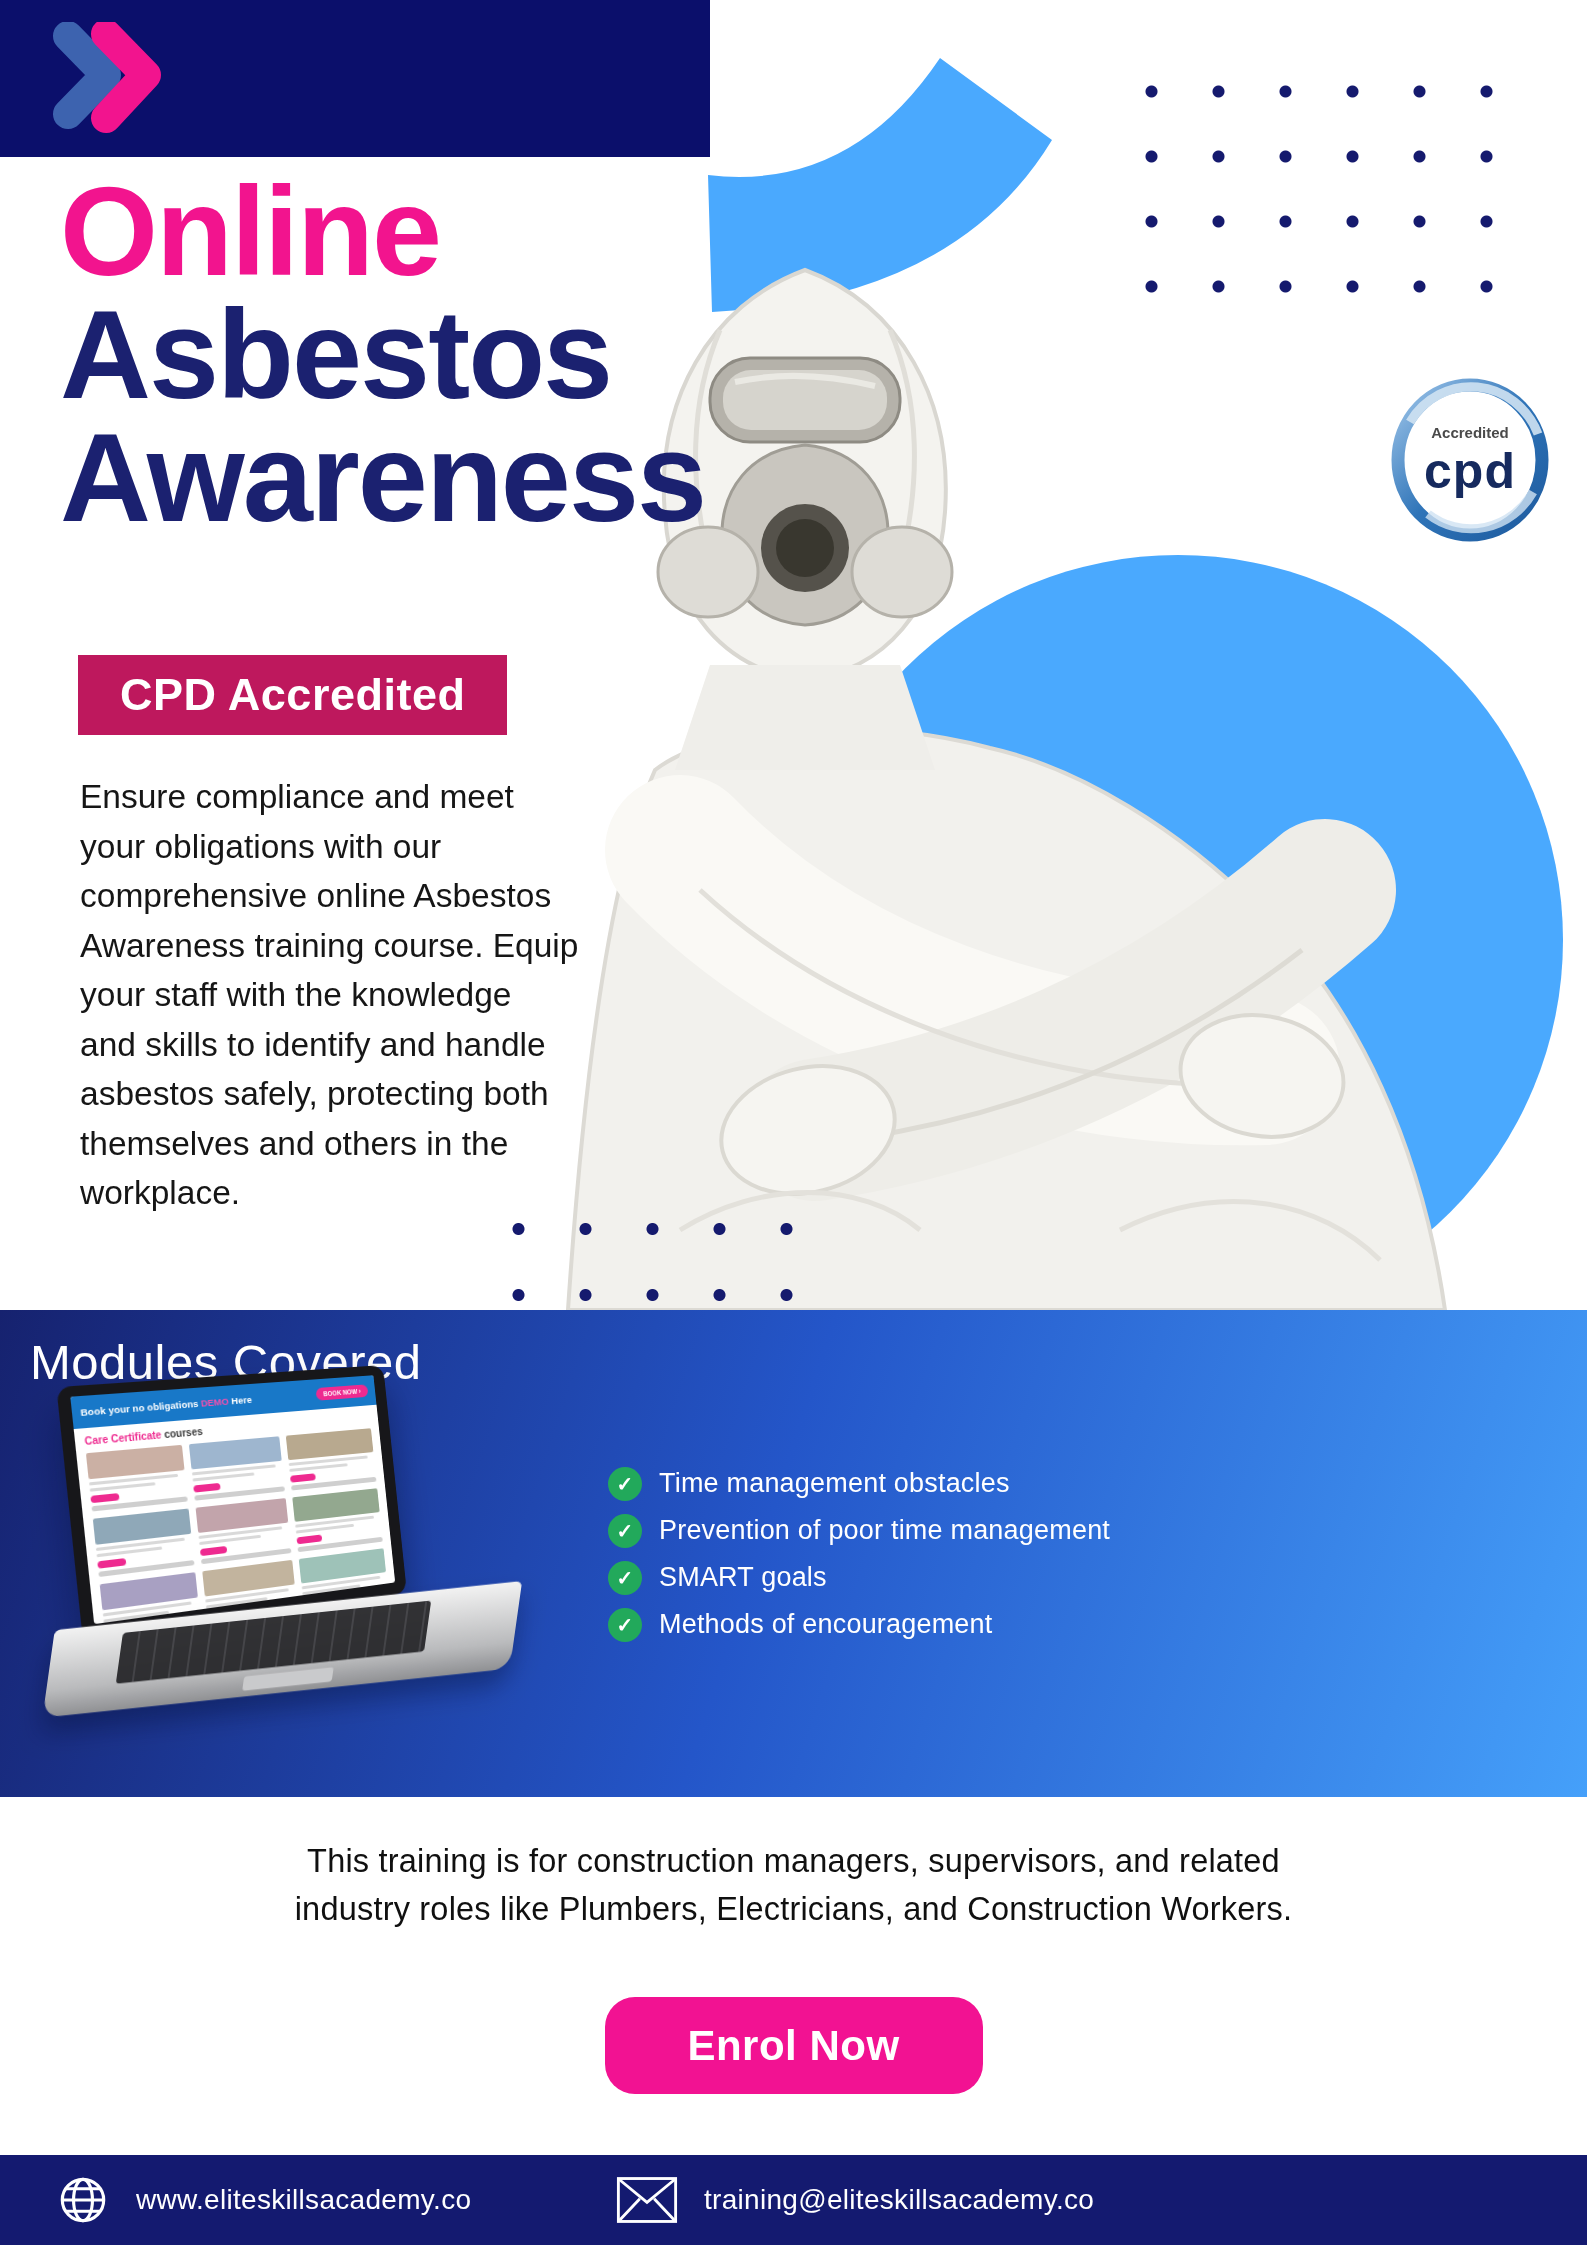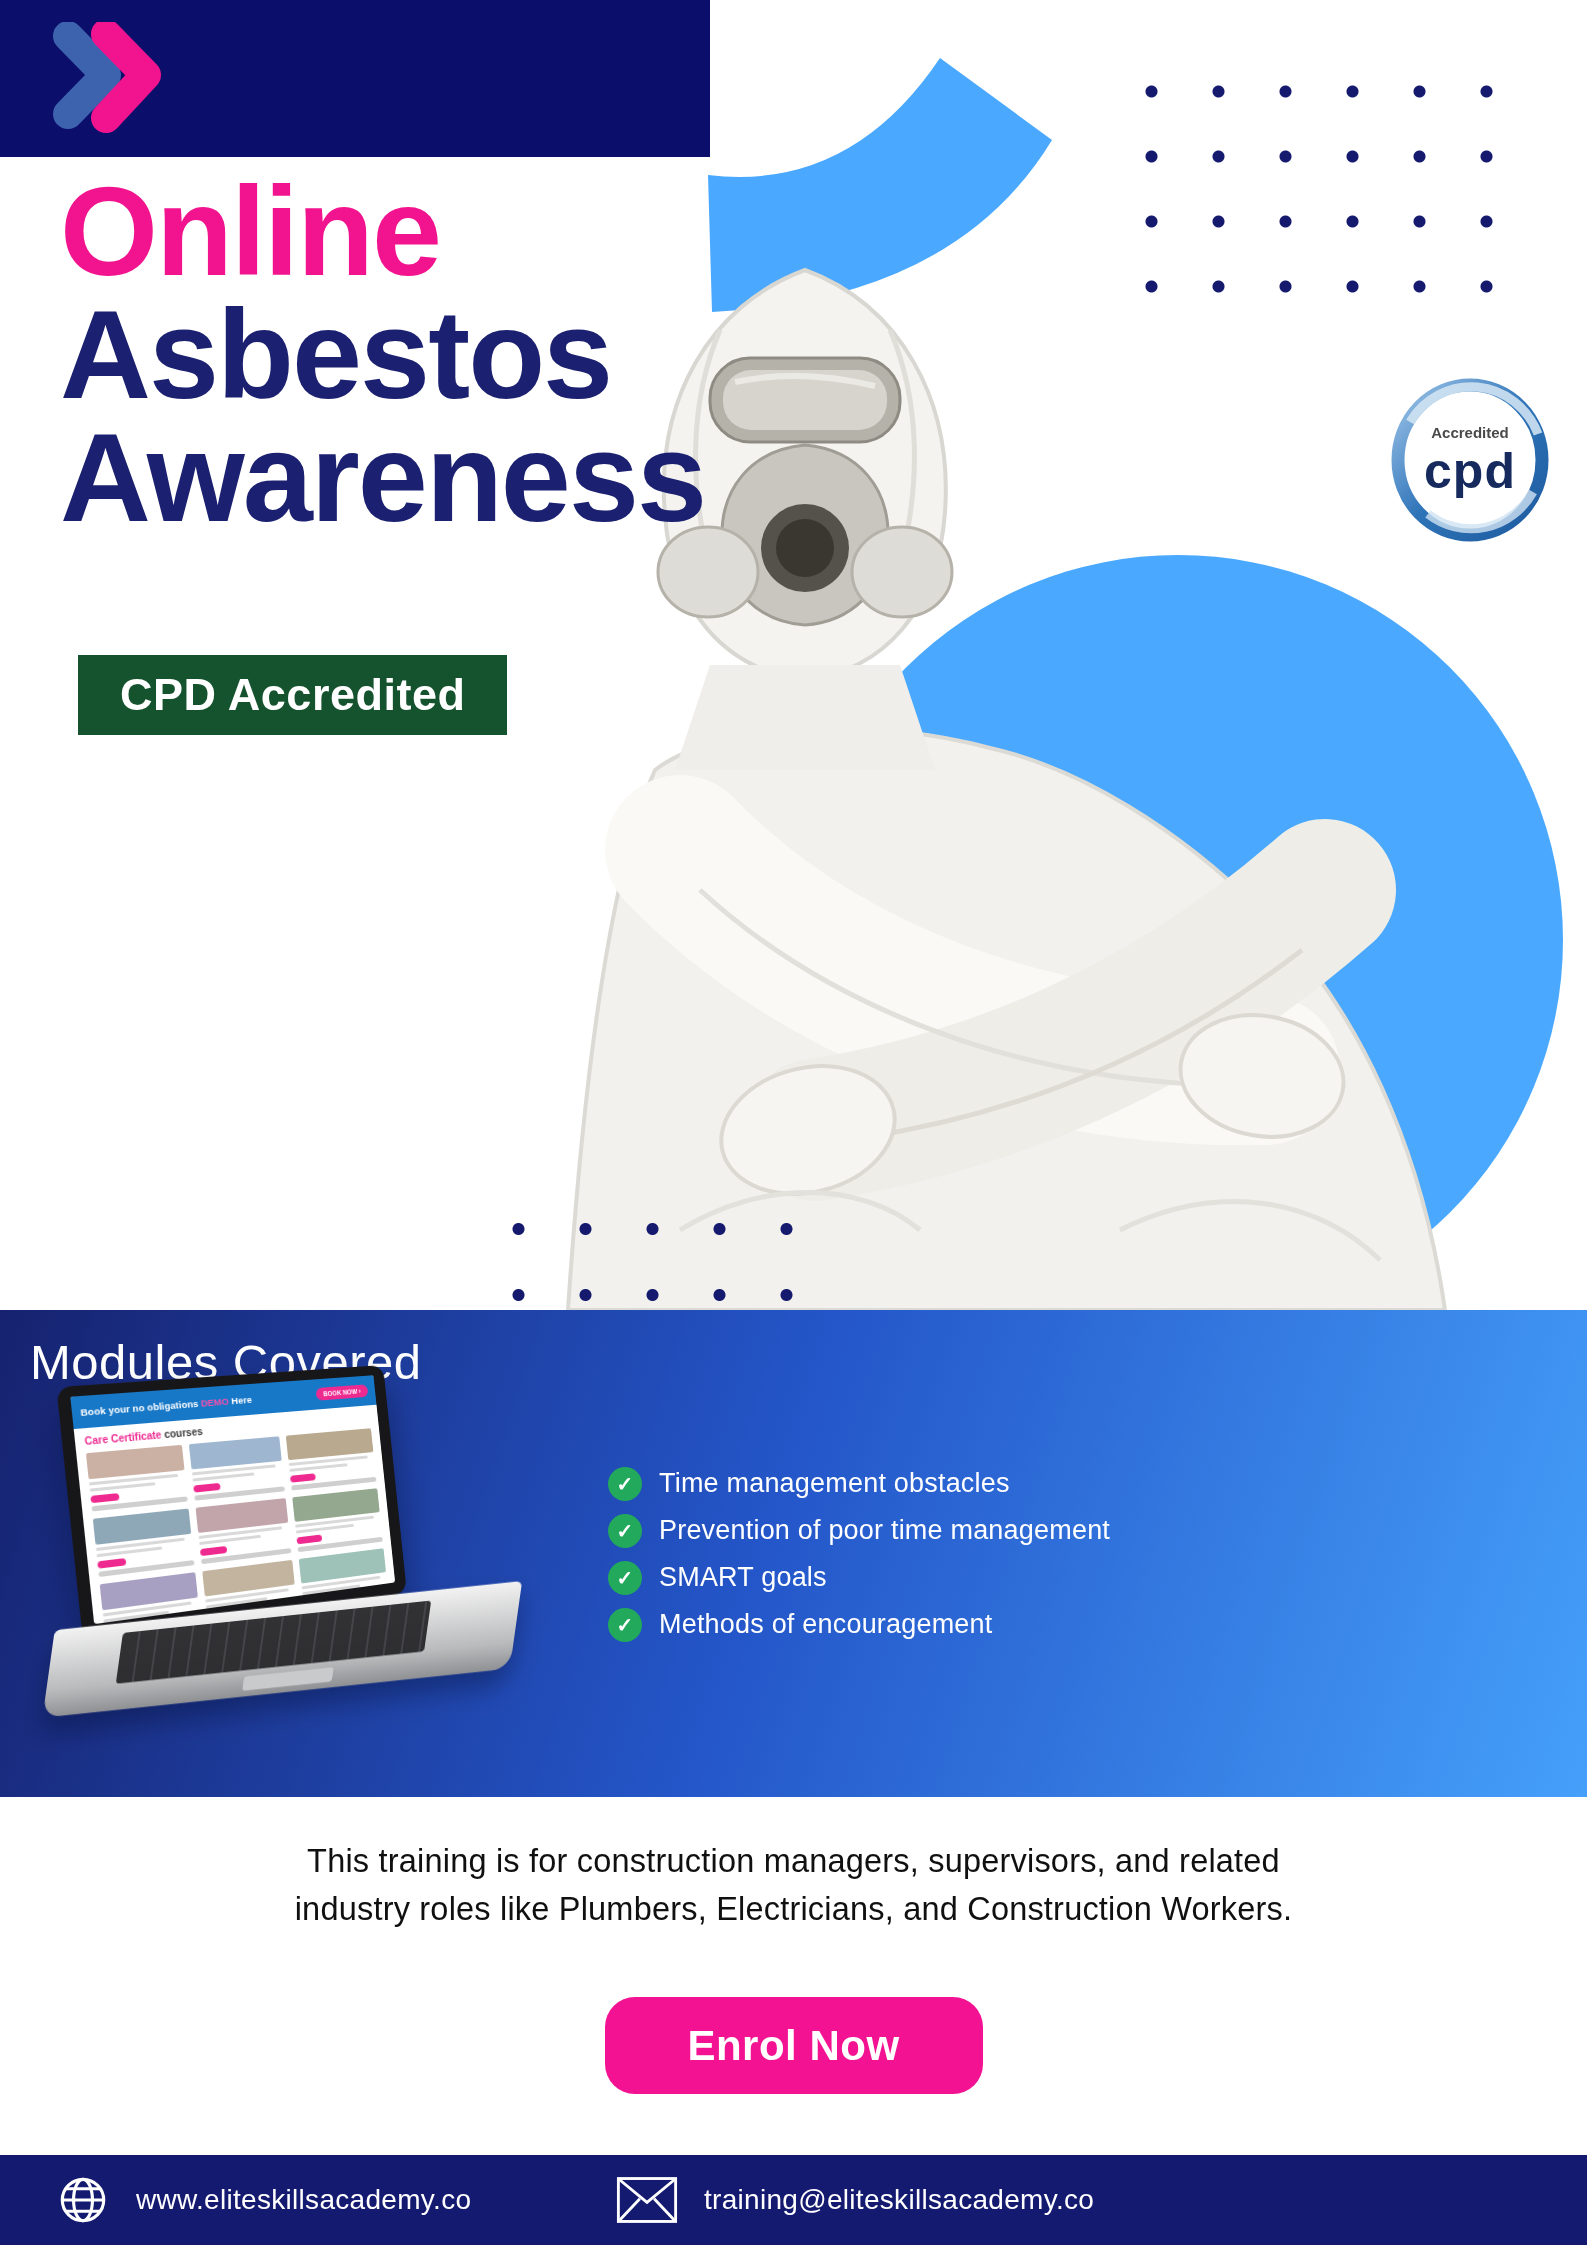--- a/index.html
+++ b/index.html
@@ -23,21 +23,21 @@
 
   .blue-circle { position:absolute; left:793px; top:555px; width:770px; height:770px;
     border-radius:50%; background:#4AA9FE; }
 
   .person-wrap { position:absolute; left:560px; top:250px; width:1030px; height:1060px; }
 
   .hero-title { position:absolute; left:60px; top:170px; font-size:126px; font-weight:800;
     line-height:123px; letter-spacing:-2px; color:#1B2170; }
   .hero-title .t-pink { color:#F2148E; }
 
-  .cpd-badge-pill { position:absolute; left:78px; top:655px; height:80px; background:#14532d;
+  .cpd-badge-pill { position:absolute; left:78px; top:655px; height:80px; background:#be185d;
     color:#fff; font-size:45px; font-weight:800; line-height:80px; padding:0 42px; letter-spacing:0.5px; }
 
   .hero-desc { position:absolute; left:80px; top:772px; width:700px; font-size:33.5px;
     line-height:49.5px; color:#161616; white-space:pre-line; }
 
   .cpd-logo { position:absolute; left:1388px; top:372px; }
 
   
   .band { position:relative; width:1587px; height:487px;
     background:linear-gradient(108deg, #16226F 0%, #2456C9 48%, #45A0FA 100%); overflow:hidden; }
@@ -160,20 +160,29 @@
   </div>
 
   <h1 class="hero-title">
     <span class="t-pink">Online</span><br>
     <span>Asbestos</span><br>
     <span>Awareness</span>
   </h1>
 
   <div class="cpd-badge-pill">CPD Accredited</div>
 
+  <p class="hero-desc">Ensure compliance and meet
+your obligations with our
+comprehensive online Asbestos
+Awareness training course. Equip
+your staff with the knowledge
+and skills to identify and handle
+asbestos safely, protecting both
+themselves and others in the
+workplace.</p>
 
   <div class="dots dots-mid"></div>
 
   <svg class="cpd-logo" width="165" height="175" viewBox="0 0 165 175">
     <defs>
       <linearGradient id="cpdg" x1="0" y1="0" x2="1" y2="1">
         <stop offset="0" stop-color="#9FC6EA"></stop>
         <stop offset="0.5" stop-color="#2F74B8"></stop>
         <stop offset="1" stop-color="#1D5A9E"></stop>
       </linearGradient>

